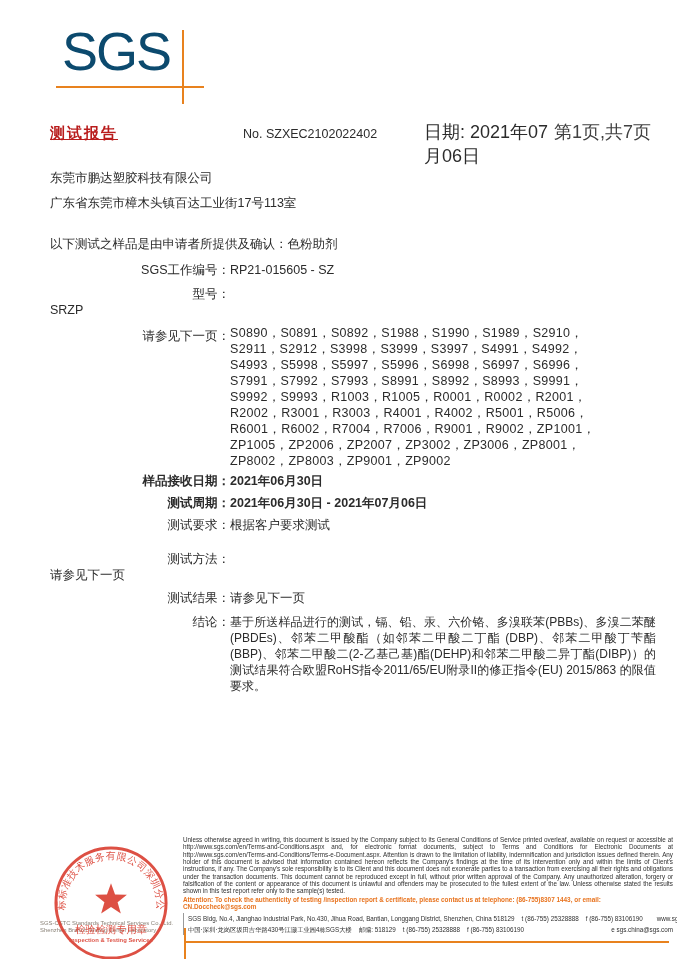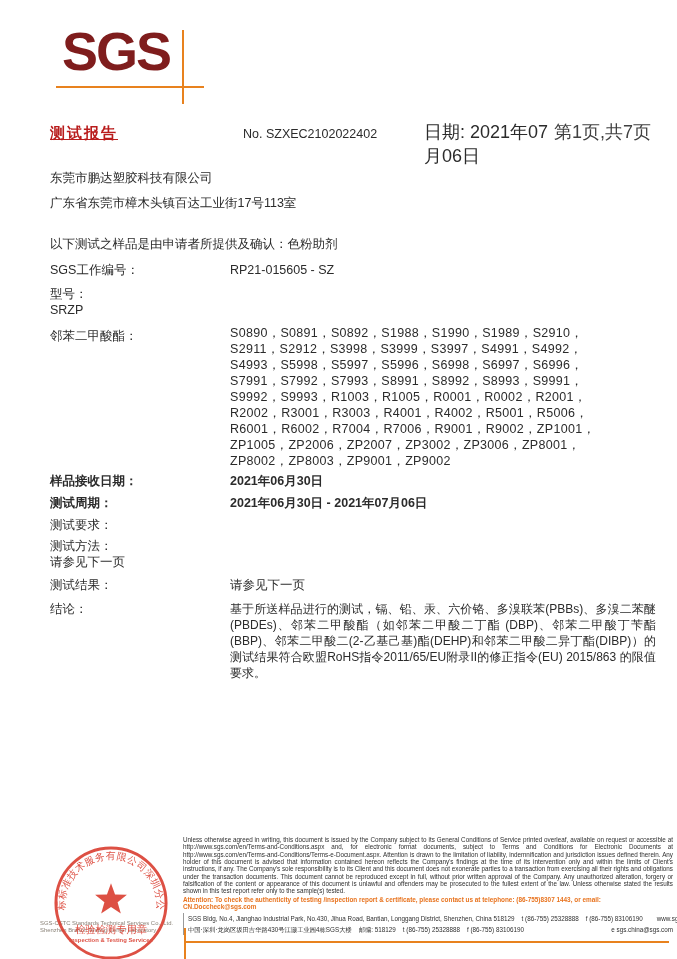--- a/index.html
+++ b/index.html
@@ -2,42 +2,42 @@
 <html><head>
 <meta charset="utf-8">
 <style>
   * { margin:0; padding:0; box-sizing:border-box; }
   html,body { background:#ffffff; }
   body { font-family:"Liberation Sans","DejaVu Sans",sans-serif; color:#333; }
   .page { position:relative; width:677px; height:959px; background:#fff; overflow:hidden; }
 
   
   .logo-block { position:absolute; top:22px; left:58px; width:150px; height:80px; }
-  .logo-text { position:absolute; top:2px; left:4px; font-size:54px; font-weight:bold; color:#7f1d1d; letter-spacing:-2px; line-height:1; }
+  .logo-text { position:absolute; top:2px; left:4px; font-size:54px; font-weight:normal; color:#0c4a6e; letter-spacing:-2px; line-height:1; }
   .logo-hline { position:absolute; top:64px; left:-2px; width:148px; height:2px; background:#e8821e; }
   .logo-vline { position:absolute; top:8px; left:124px; width:2px; height:74px; background:#e8821e; }
 
   
   .header-row { position:absolute; top:120px; left:50px; right:26px; display:flex; align-items:baseline; }
   .report-title { width:193px; font-size:15px; font-weight:bold; letter-spacing:2px; color:#b91c1c;text-decoration:underline; }
   .report-no { width:181px; font-size:12.5px; color:#2b2b2b; }
   .report-date { flex:1; font-size:18px; color:#2b2b2b; }
   .page-info { font-size:18px; color:#404040; }
 
   
   .applicant { position:absolute; top:166px; left:50px; font-size:12.5px; line-height:25px; color:#2b2b2b; }
 
   
   .main { position:absolute; top:236px; left:50px; width:606px; font-size:12.5px; color:#2b2b2b; }
   .intro { margin-bottom:10px; line-height:16px; }
   .row { display:flex; align-items:flex-start; }
-  .row .label { width:180px; flex:none; line-height:16px; }
+  .row .label { width:180px; flex:none; line-height:16px;text-align:right; }
   .row .value { flex:1; line-height:16px; }
   .mb8 { margin-bottom:8px; } .mb7 { margin-bottom:7px;flex-direction:column; } .mb6 { margin-bottom:6px;font-weight:bold; }
-  .mb5 { margin-bottom:5px; } .mb4 { margin-bottom:4px; }
+  .mb5 { margin-bottom:18px; } .mb4 { margin-bottom:4px; }
   .ref-lines { line-height:22.5px; letter-spacing:0.3px; }
   .conclusion-text { line-height:15.5px; font-size:12px; text-align:justify; }
 
   
   .footer { position:absolute; top:836px; left:0; width:677px; height:123px; }
 
   .stamp-area { position:absolute; left:40px; top:4px; width:150px; height:119px; }
   .stamp-company { position:absolute; left:0px; top:80px; width:160px; font-size:5.9px; line-height:7.2px; color:#8a8277; z-index:1; }
   .stamp-svg { position:absolute; left:12px; top:4px; width:118px; height:118px; opacity:0.88; z-index:2; }
 
@@ -83,21 +83,21 @@
       <div class="label">SGS工作编号：</div>
       <div class="value">RP21-015605 - SZ</div>
     </div>
 
     <div class="row mb7">
       <div class="label">型号：</div>
       <div class="value">SRZP</div>
     </div>
 
     <div class="row mb4">
-      <div class="label" style="line-height:22.5px">邻苯二甲酸酯：</div>
+      <div class="label" style="line-height:22.5px">请参见下一页：</div>
       <div class="value ref-lines">
         <div>S0890，S0891，S0892，S1988，S1990，S1989，S2910，</div>
         <div>S2911，S2912，S3998，S3999，S3997，S4991，S4992，</div>
         <div>S4993，S5998，S5997，S5996，S6998，S6997，S6996，</div>
         <div>S7991，S7992，S7993，S8991，S8992，S8993，S9991，</div>
         <div>S9992，S9993，R1003，R1005，R0001，R0002，R2001，</div>
         <div>R2002，R3001，R3003，R4001，R4002，R5001，R5006，</div>
         <div>R6001，R6002，R7004，R7006，R9001，R9002，ZP1001，</div>
         <div>ZP1005，ZP2006，ZP2007，ZP3002，ZP3006，ZP8001，</div>
         <div>ZP8002，ZP8003，ZP9001，ZP9002</div>
@@ -109,20 +109,21 @@
       <div class="value">2021年06月30日</div>
     </div>
 
     <div class="row mb6">
       <div class="label">测试周期：</div>
       <div class="value">2021年06月30日 - 2021年07月06日</div>
     </div>
 
     <div class="row mb5">
       <div class="label">测试要求：</div>
+      <div class="value">根据客户要求测试</div>
     </div>
 
     <div class="row mb7">
       <div class="label">测试方法：</div>
       <div class="value">请参见下一页</div>
     </div>
 
     <div class="row mb8">
       <div class="label">测试结果：</div>
       <div class="value">请参见下一页</div>

